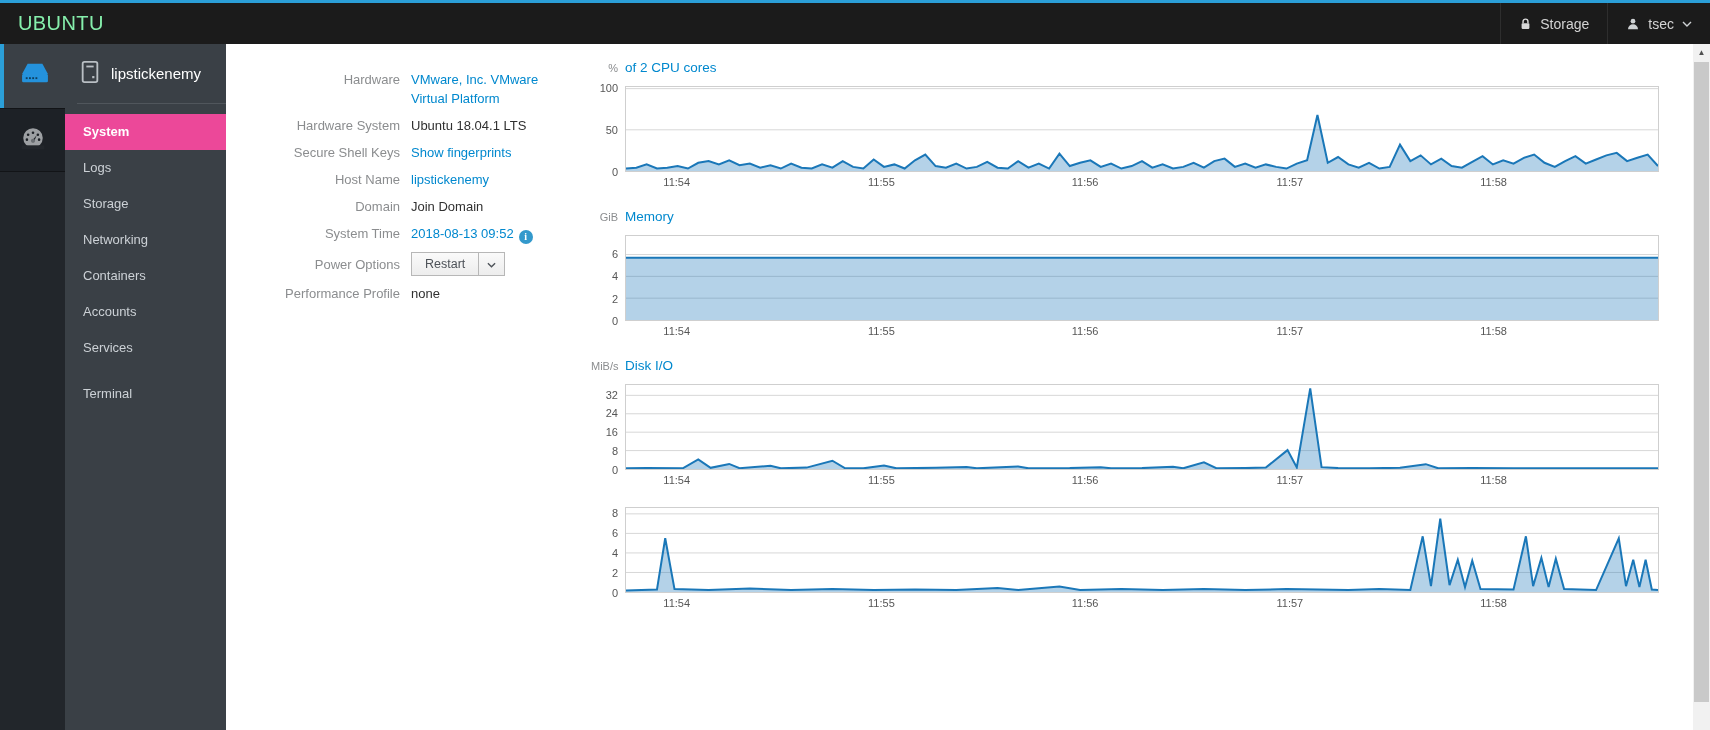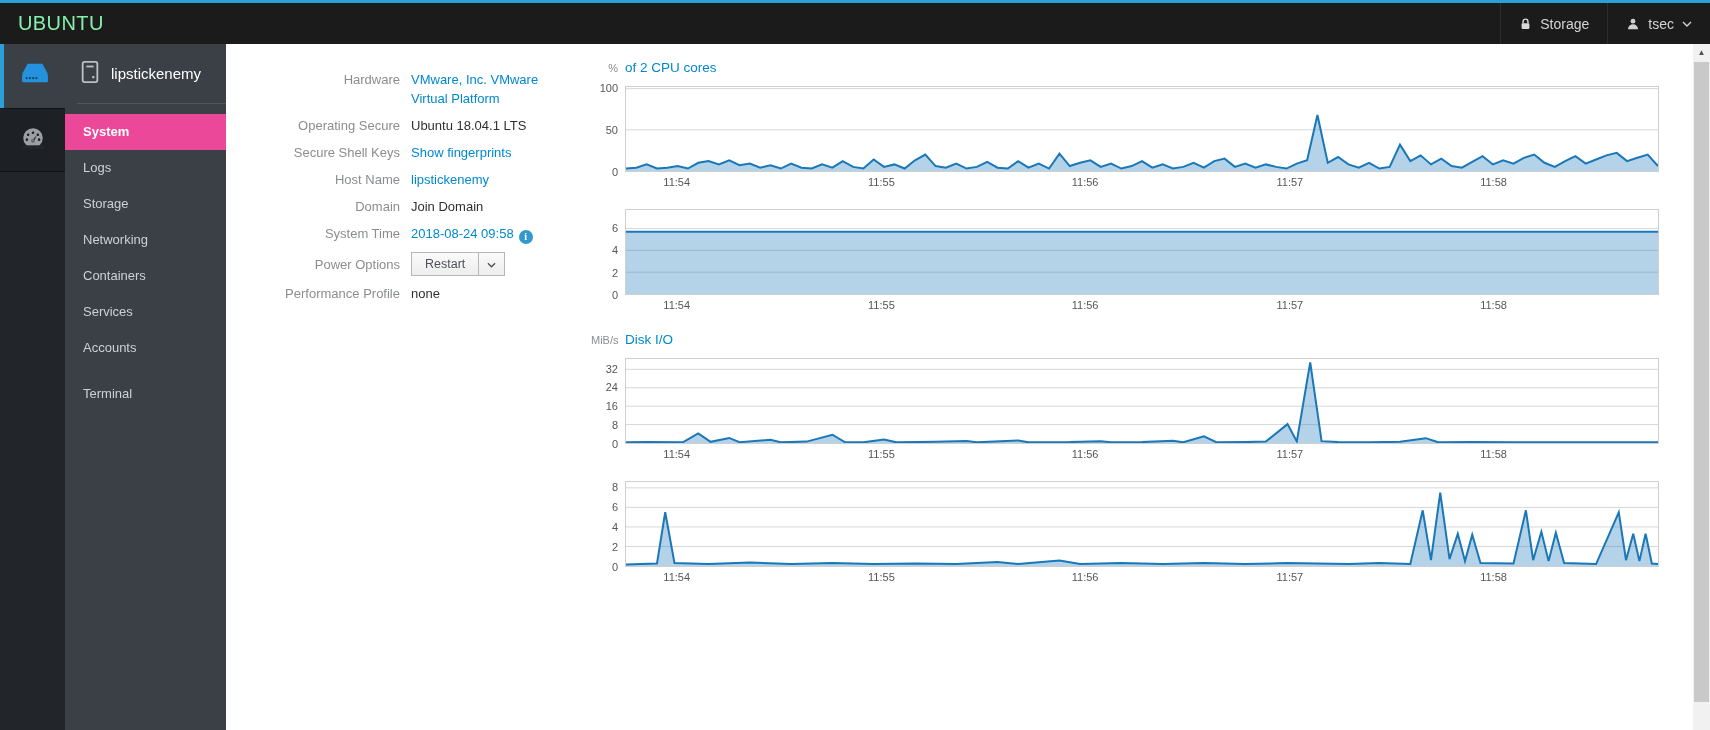--- a/index.html
+++ b/index.html
@@ -156,52 +156,52 @@
       </span>
       <span>lipstickenemy</span>
     </div>
     <hr class="host-divider">
     <ul class="side-nav">
       <li class="active">System</li>
       <li>Logs</li>
       <li>Storage</li>
       <li>Networking</li>
       <li>Containers</li>
+      <li>Accounts</li>
       <li>Services</li>
-      <li>Accounts</li>
       <li class="gap">Terminal</li>
     </ul>
   </nav>
 
   <section class="content">
 
     <div class="info-col">
       <div class="info-row">
         <span class="info-label">Hardware</span>
         <span class="info-value"><a class="lnk">VMware, Inc. VMware Virtual Platform</a></span>
       </div>
       <div class="info-row">
-        <span class="info-label">Operating Secure</span>
+        <span class="info-label">Hardware System</span>
         <span class="info-value">Ubuntu 18.04.1 LTS</span>
       </div>
       <div class="info-row">
         <span class="info-label">Secure Shell Keys</span>
         <span class="info-value"><a class="lnk">Show fingerprints</a></span>
       </div>
       <div class="info-row">
         <span class="info-label">Host Name</span>
         <span class="info-value"><a class="lnk">lipstickenemy</a></span>
       </div>
       <div class="info-row">
         <span class="info-label">Domain</span>
         <span class="info-value">Join Domain</span>
       </div>
       <div class="info-row">
         <span class="info-label">System Time</span>
-        <span class="info-value" style="white-space:nowrap"><a class="lnk">2018-08-24 09:58</a><span class="info-ico">i</span></span>
+        <span class="info-value" style="white-space:nowrap"><a class="lnk">2018-08-13 09:52</a><span class="info-ico">i</span></span>
       </div>
       <div class="info-row row-btn">
         <span class="info-label">Power Options</span>
         <span class="info-value splitbtn">
           <button>Restart</button>
           <button class="caretbtn">
             <svg width="9" height="6" viewBox="0 0 10 6">
                 <path d="M1 1 L5 5 L9 1" stroke="#4d5258" stroke-width="1.5" fill="none"></path>
               </svg>
           </button>
@@ -238,20 +238,24 @@
         <div class="xlabels">
             <span style="left: 5%;">11:54</span>
             <span style="left: 24.8%;">11:55</span>
             <span style="left: 44.5%;">11:56</span>
             <span style="left: 64.3%;">11:57</span>
             <span style="left: 84%;">11:58</span>
           </div>
       </div>
 
       <div class="chart-block">
+        <div class="chart-head">
+          <span class="chart-unit">GiB</span>
+          <a class="lnk chart-title">Memory</a>
+        </div>
         <div class="chart-body">
           <div class="ylabels">
               <span style="top: 18.987px;">6</span>
               <span style="top: 41.3247px;">4</span>
               <span style="top: 63.6623px;">2</span>
               <span style="top: 86px;">0</span>
             </div>
           <div class="plot">
               <svg viewBox="0 0 1000 86" preserveAspectRatio="none">
                 <line x1="0" x2="1000" y1="18.98701298701299" y2="18.98701298701299" stroke="#d7d7d7" vector-effect="non-scaling-stroke"></line>

